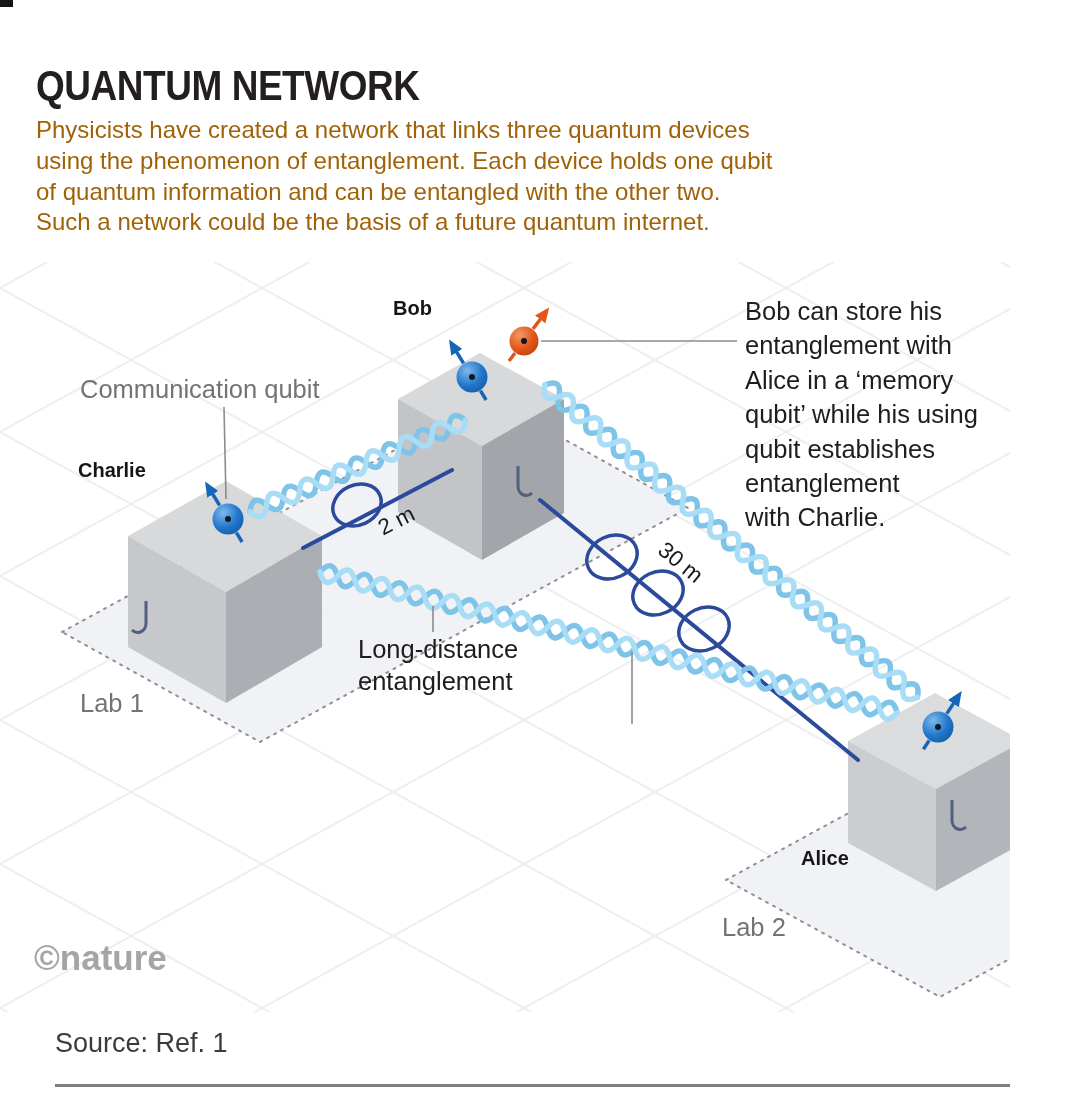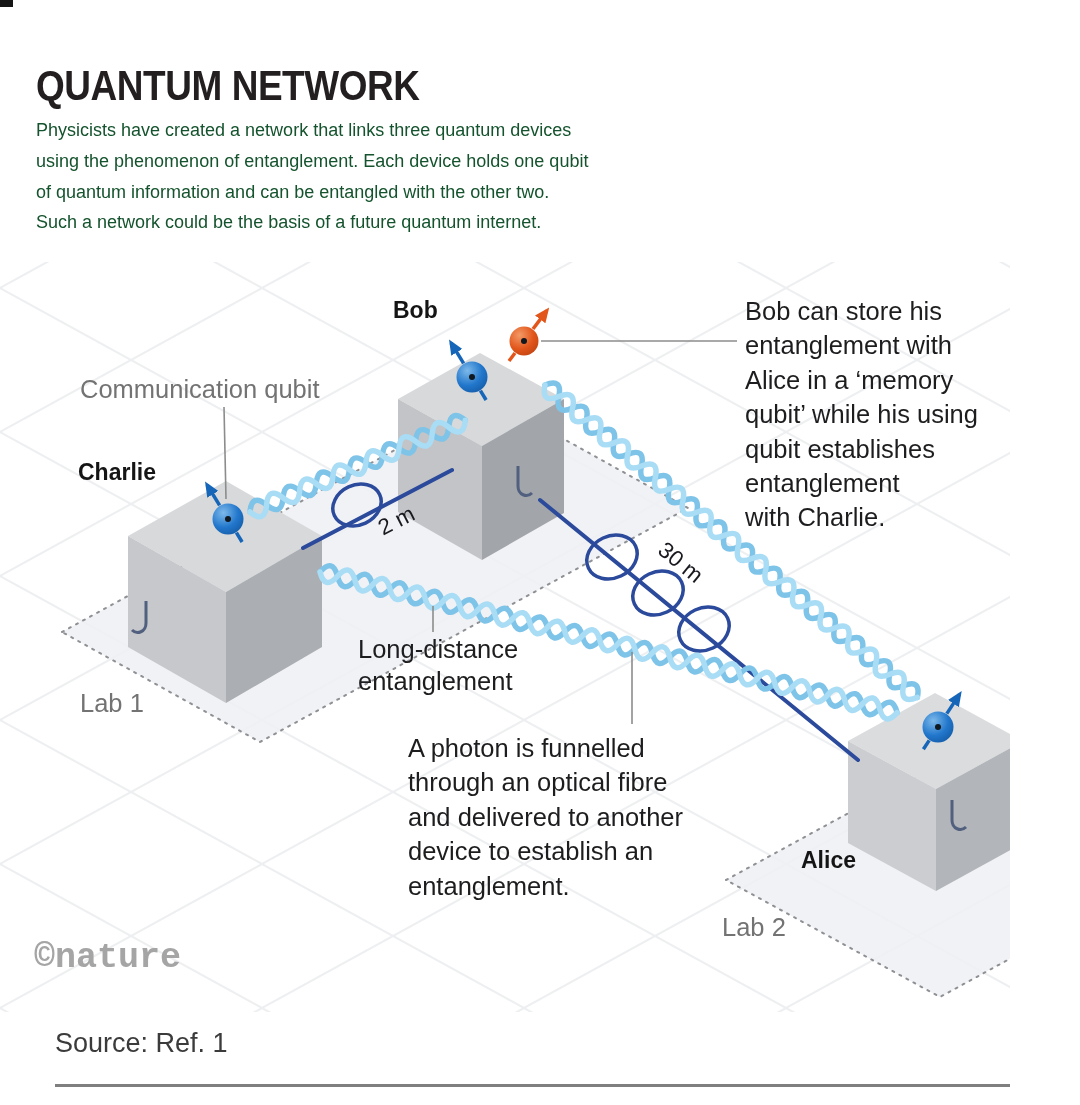--- a/index.html
+++ b/index.html
@@ -5,26 +5,26 @@
   *{margin:0;padding:0;box-sizing:border-box}
   html,body{background:#ffffff}
   body{font-family:"Liberation Sans",sans-serif;color:#1d1d1f}
   .page{position:relative;width:1010px;height:1105px;background:#fff;overflow:hidden}
   .abs{position:absolute}
   svg.scene{position:absolute;left:0;top:0;z-index:1}
   .txt{position:absolute;z-index:2}
   .corner{background:#151515;width:13px;height:7px;left:0;top:0;z-index:3}
   .title{font-size:42px;font-weight:800;color:#231f20;letter-spacing:-0.5px;
          transform:scaleX(.88);transform-origin:left top;white-space:nowrap}
-  .intro div{font-size:18px;line-height:30.8px;white-space:nowrap;color:#14532d}
+  .intro div{font-size:24px;line-height:30.8px;white-space:nowrap;color:#a16207}
   .lbl{font-size:25.5px;white-space:nowrap;color:#737373}
-  .name{font-size:23px;font-weight:700;color:#151515;white-space:nowrap}
+  .name{font-size:20px;font-weight:700;color:#151515;white-space:nowrap}
   .ann div{font-size:25.5px;line-height:34.4px;white-space:nowrap;color:#1d1d1f}
   .rot{font-size:22.5px;color:#191920;white-space:nowrap;transform-origin:left top}
-  .credit{font-family:Liberation Mono, monospace;font-weight:700;font-size:35px;color:#a5a5a5}
+  .credit{font-family:Liberation Sans, sans-serif;font-weight:700;font-size:35px;color:#a5a5a5}
   .source{font-size:27px;color:#3b3b3b;white-space:nowrap}
   .rule{background:#7f7f7f;height:2.5px;width:968px}
 </style>
 </head>
 <body>
 
 <div class="page">
 
   <svg class="scene" width="1080" height="1105" viewBox="0 0 1080 1105">
     <defs>
@@ -164,25 +164,18 @@
   <div class="txt ann" style="left:745px;top:294px">
     <div>Bob can store his</div>
     <div>entanglement with</div>
     <div>Alice in a ‘memory</div>
     <div>qubit’ while his using</div>
     <div>qubit establishes</div>
     <div>entanglement</div>
     <div>with Charlie.</div>
   </div>
 
-  <div class="txt ann" style="left:408px;top:731px">
-    <div>A photon is funnelled</div>
-    <div>through an optical fibre</div>
-    <div>and delivered to another</div>
-    <div>device to establish an</div>
-    <div>entanglement.</div>
-  </div>
 
   <div class="txt credit" style="left:34px;top:938px">©nature</div>
   <div class="txt source" style="left:55px;top:1028px">Source: Ref. 1</div>
   <div class="txt rule" style="left:55px;top:1084px"></div>
 
 </div>
 
 </body></html>

